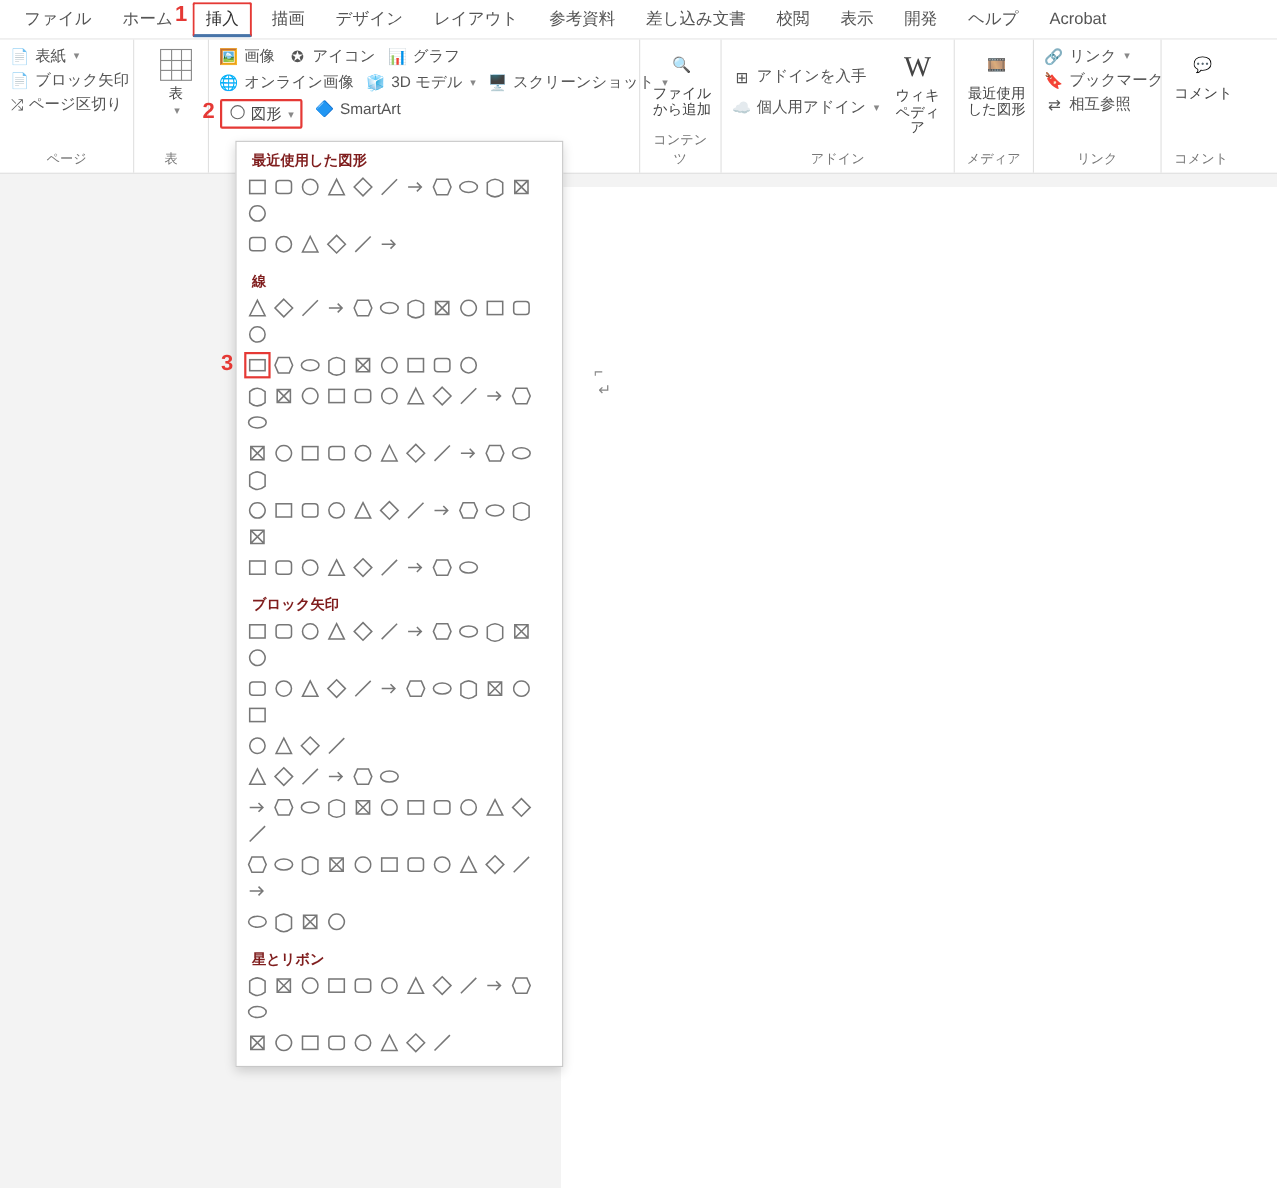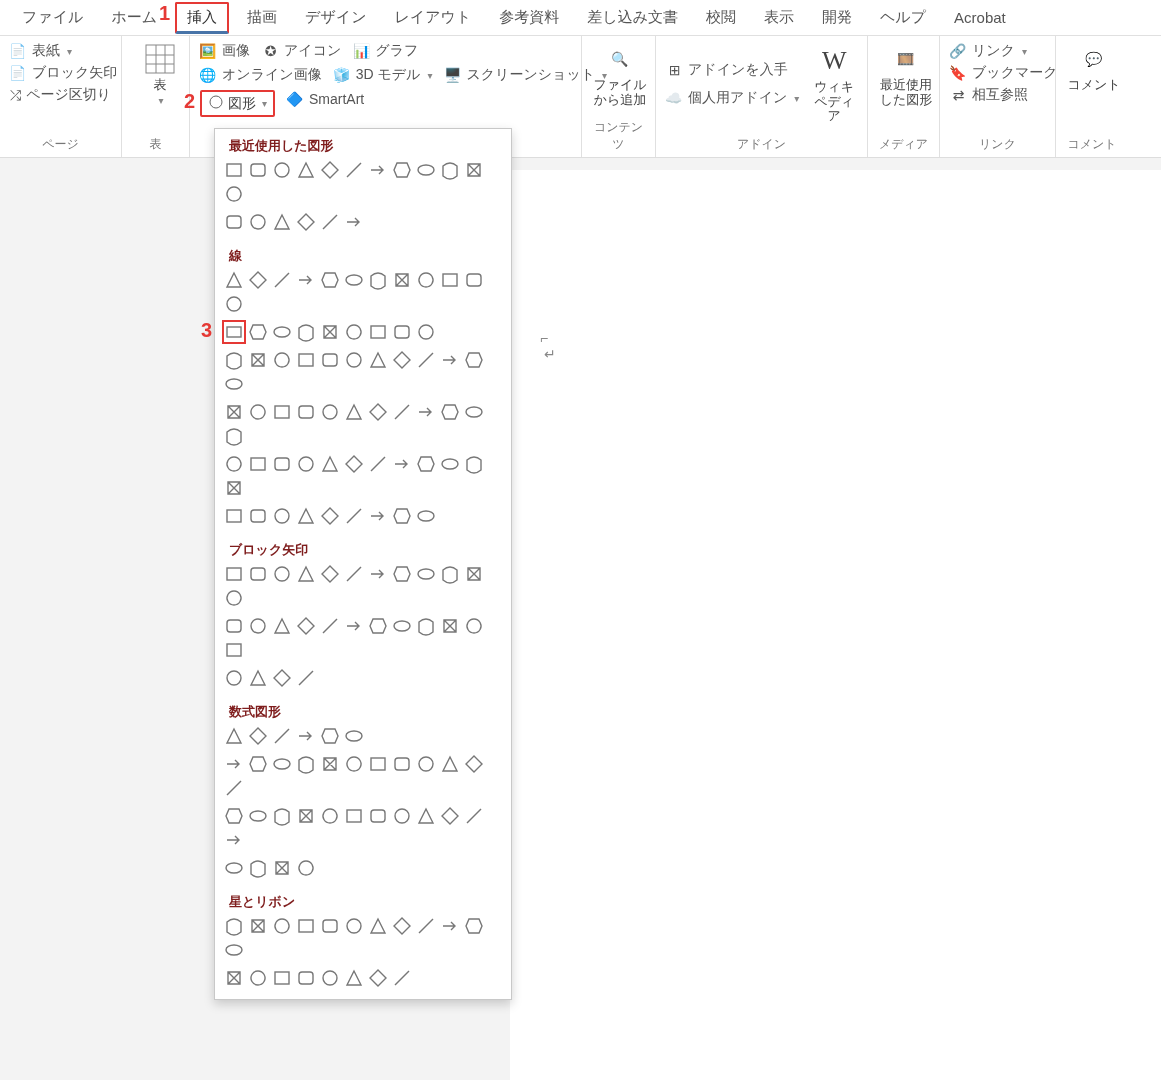--- a/index.html
+++ b/index.html
@@ -786,21 +786,20 @@
         <svg width="20" height="20">
           <polygon points="10,2 18,10 10,18 2,10"></polygon>
         </svg>
       </div>
       <div class="sh">
         <svg width="20" height="20">
           <line x1="3" y1="17" x2="17" y2="3"></line>
         </svg>
       </div>
     </div>
-    <div class="cat">数式図形</div>
     <div class="shape-row">
       <div class="sh">
         <svg width="20" height="20">
           <polygon points="10,3 17,17 3,17"></polygon>
         </svg>
       </div>
       <div class="sh">
         <svg width="20" height="20">
           <polygon points="10,2 18,10 10,18 2,10"></polygon>
         </svg>

